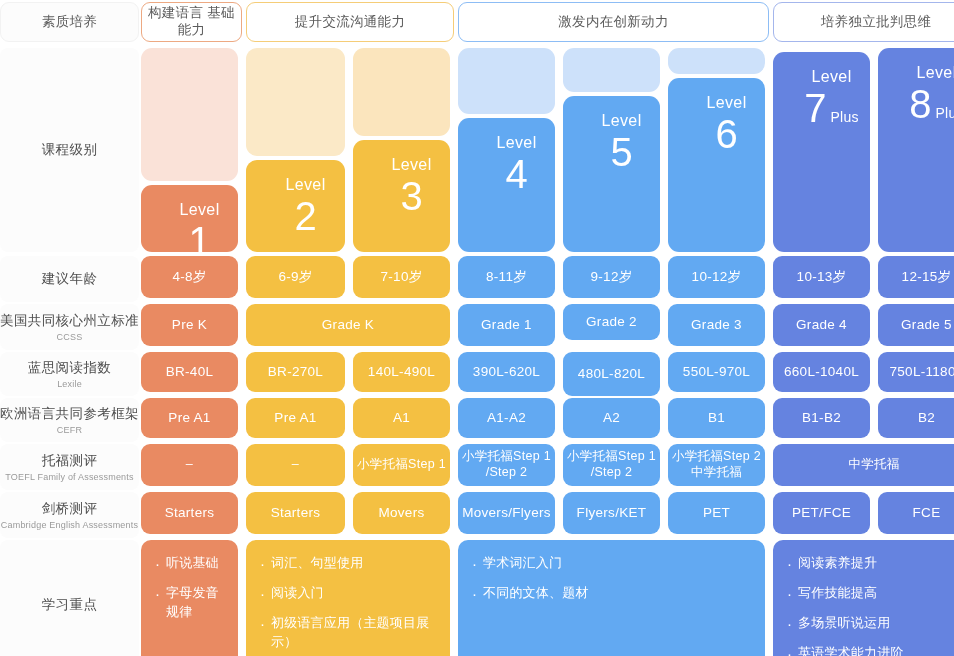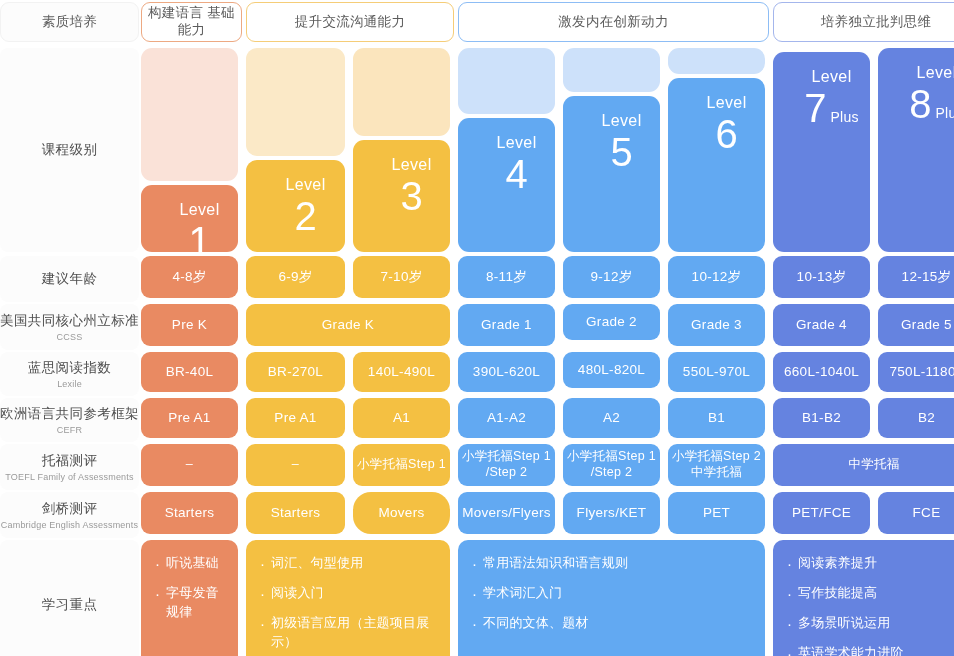--- a/index.html
+++ b/index.html
@@ -262,21 +262,21 @@
       <div class="cell" style="left: 246px; top: 304px; width: 204px; height: 42px; background: rgb(244, 192, 66);">Grade K</div>
       <div class="cell" style="left: 458px; top: 304px; width: 97px; height: 42px; background: rgb(98, 169, 242);">Grade 1</div>
       <div class="cell" style="left: 563px; top: 304px; width: 97px; height: 36px; background: rgb(98, 169, 242);">Grade 2</div>
       <div class="cell" style="left: 668px; top: 304px; width: 97px; height: 42px; background: rgb(98, 169, 242);">Grade 3</div>
       <div class="cell" style="left: 773px; top: 304px; width: 97px; height: 42px; background: rgb(101, 131, 224);">Grade 4</div>
       <div class="cell" style="left: 878px; top: 304px; width: 97px; height: 42px; background: rgb(101, 131, 224);">Grade 5</div>
       <div class="cell" style="left: 141px; top: 352px; width: 97px; height: 40px; background: rgb(233, 138, 98);">BR-40L</div>
       <div class="cell" style="left: 246px; top: 352px; width: 99px; height: 40px; background: rgb(244, 192, 66);">BR-270L</div>
       <div class="cell" style="left: 353px; top: 352px; width: 97px; height: 40px; background: rgb(244, 192, 66);">140L-490L</div>
       <div class="cell" style="left: 458px; top: 352px; width: 97px; height: 40px; background: rgb(98, 169, 242);">390L-620L</div>
-      <div class="cell" style="left: 563px; top: 352px; width: 97px; height: 36px; background: rgb(98, 169, 242);">480L-820L</div>
+      <div class="cell" style="left: 563px; top: 352px; width: 97px; height: 44px; background: rgb(98, 169, 242);">480L-820L</div>
       <div class="cell" style="left: 668px; top: 352px; width: 97px; height: 40px; background: rgb(98, 169, 242);">550L-970L</div>
       <div class="cell" style="left: 773px; top: 352px; width: 97px; height: 40px; background: rgb(101, 131, 224);">660L-1040L</div>
       <div class="cell" style="left: 878px; top: 352px; width: 97px; height: 40px; background: rgb(101, 131, 224);">750L-1180L</div>
       <div class="cell" style="left: 141px; top: 398px; width: 97px; height: 40px; background: rgb(233, 138, 98);">Pre A1</div>
       <div class="cell" style="left: 246px; top: 398px; width: 99px; height: 40px; background: rgb(244, 192, 66);">Pre A1</div>
       <div class="cell" style="left: 353px; top: 398px; width: 97px; height: 40px; background: rgb(244, 192, 66);">A1</div>
       <div class="cell" style="left: 458px; top: 398px; width: 97px; height: 40px; background: rgb(98, 169, 242);">A1-A2</div>
       <div class="cell" style="left: 563px; top: 398px; width: 97px; height: 40px; background: rgb(98, 169, 242);">A2</div>
       <div class="cell" style="left: 668px; top: 398px; width: 97px; height: 40px; background: rgb(98, 169, 242);">B1</div>
       <div class="cell" style="left: 773px; top: 398px; width: 97px; height: 40px; background: rgb(101, 131, 224);">B1-B2</div>
@@ -286,21 +286,21 @@
       <div class="cell sm" style="left: 353px; top: 444px; width: 97px; height: 42px; background: rgb(244, 192, 66);">小学托福Step 1</div>
       <div class="cell sm" style="left: 458px; top: 444px; width: 97px; height: 42px; background: rgb(98, 169, 242);">小学托福Step 1
 /Step 2</div>
       <div class="cell sm" style="left: 563px; top: 444px; width: 97px; height: 42px; background: rgb(98, 169, 242);">小学托福Step 1
 /Step 2</div>
       <div class="cell sm" style="left: 668px; top: 444px; width: 97px; height: 42px; background: rgb(98, 169, 242);">小学托福Step 2
 中学托福</div>
       <div class="cell sm" style="left: 773px; top: 444px; width: 202px; height: 42px; background: rgb(101, 131, 224);">中学托福</div>
       <div class="cell" style="left: 141px; top: 492px; width: 97px; height: 42px; background: rgb(233, 138, 98);">Starters</div>
       <div class="cell" style="left: 246px; top: 492px; width: 99px; height: 42px; background: rgb(244, 192, 66);">Starters</div>
-      <div class="cell" style="left: 353px; top: 492px; width: 97px; height: 42px; background: rgb(244, 192, 66); border-radius: 18px;">Movers</div>
+      <div class="cell" style="left: 353px; top: 492px; width: 97px; height: 42px; background: rgb(244, 192, 66);">Movers</div>
       <div class="cell" style="left: 458px; top: 492px; width: 97px; height: 42px; background: rgb(98, 169, 242);">Movers/Flyers</div>
       <div class="cell" style="left: 563px; top: 492px; width: 97px; height: 42px; background: rgb(98, 169, 242);">Flyers/KET</div>
       <div class="cell" style="left: 668px; top: 492px; width: 97px; height: 42px; background: rgb(98, 169, 242);">PET</div>
       <div class="cell" style="left: 773px; top: 492px; width: 97px; height: 42px; background: rgb(101, 131, 224);">PET/FCE</div>
       <div class="cell" style="left: 878px; top: 492px; width: 97px; height: 42px; background: rgb(101, 131, 224);">FCE</div>
     </div>
 
   <div id="focus-row">
       <div class="focus" style="left: 141px; top: 540px; width: 97px; height: 130px; background: rgb(233, 138, 98);">
         <ul>
@@ -311,21 +311,20 @@
       </div>
       <div class="focus" style="left: 246px; top: 540px; width: 204px; height: 130px; background: rgb(244, 192, 66);">
         <ul>
           <li>词汇、句型使用</li>
           <li>阅读入门</li>
           <li>初级语言应用（主题项目展示）</li>
         </ul>
       </div>
       <div class="focus" style="left: 458px; top: 540px; width: 307px; height: 130px; background: rgb(98, 169, 242);">
         <ul>
-          <li>常用语法知识和语言规则</li>
           <li>学术词汇入门</li>
           <li>不同的文体、题材</li>
         </ul>
       </div>
       <div class="focus" style="left: 773px; top: 540px; width: 202px; height: 130px; background: rgb(101, 131, 224);">
         <ul>
           <li>阅读素养提升</li>
           <li>写作技能提高</li>
           <li>多场景听说运用</li>
           <li>英语学术能力进阶</li>

